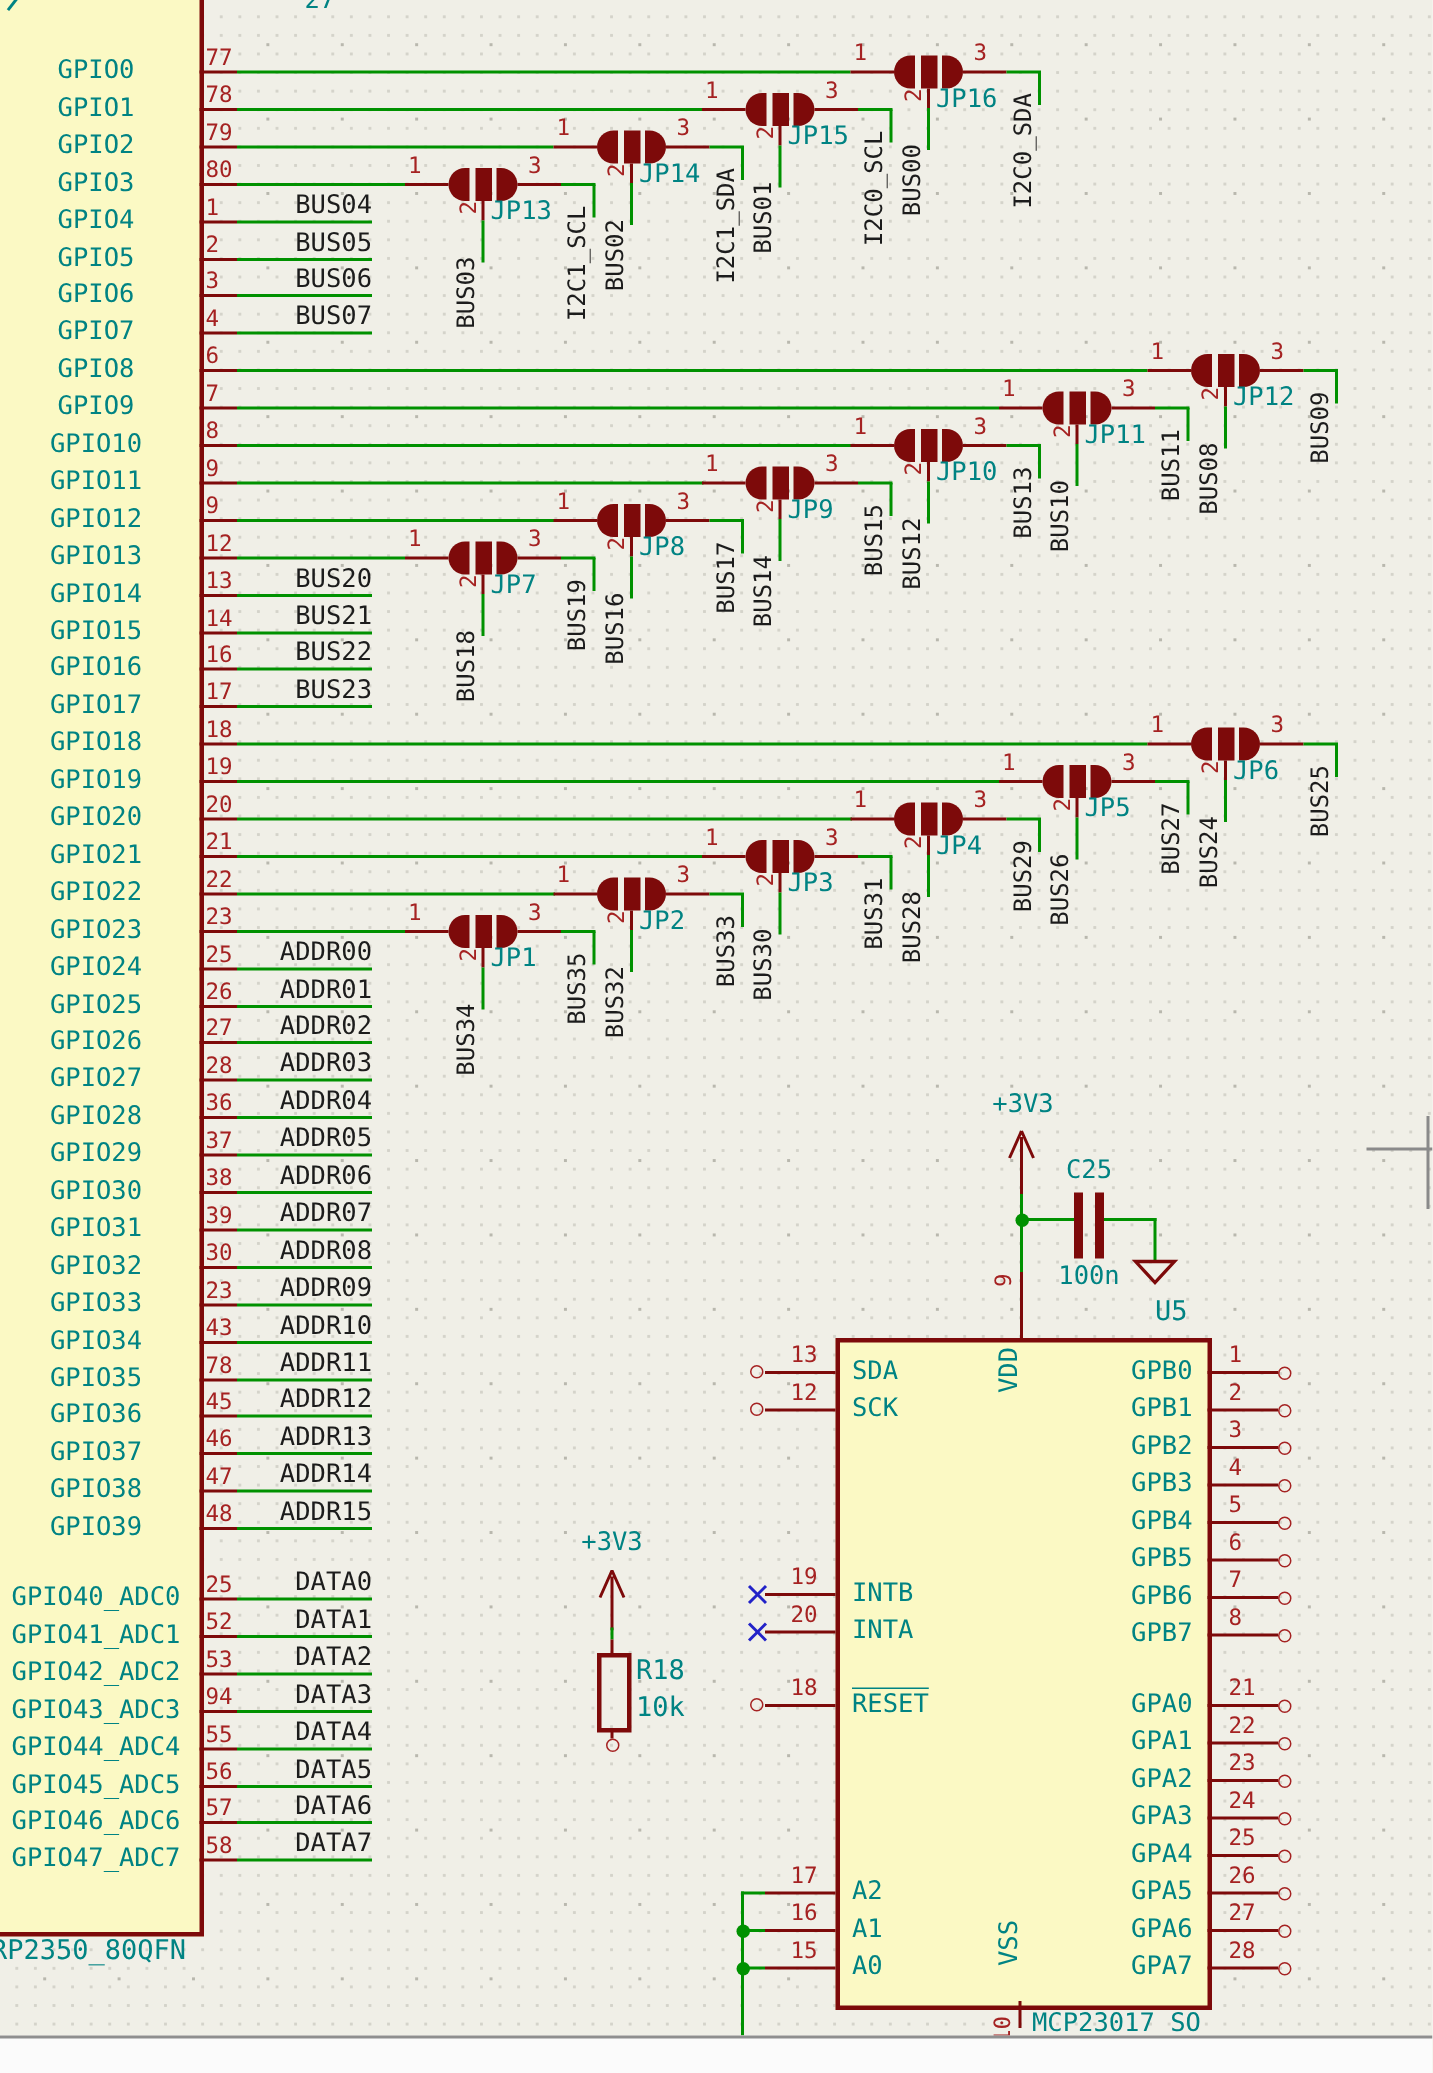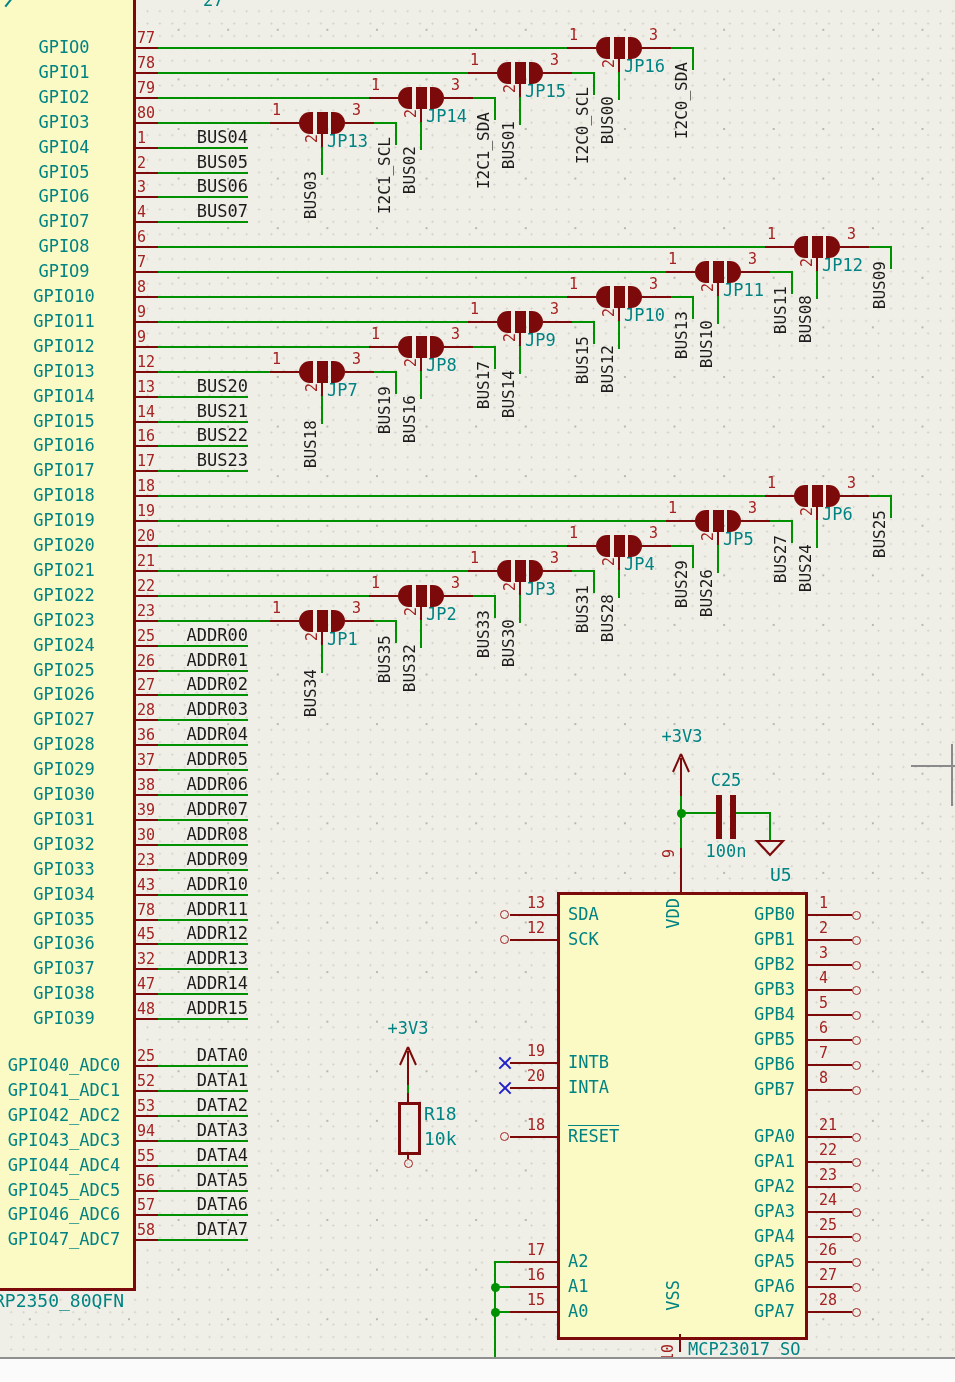--- a/index.html
+++ b/index.html
@@ -437,21 +437,21 @@
         <span class="pname t-teal">GPIO36</span>
         <span class="pinline pstub"></span>
         <span class="pnum t-red">45</span>
         <span class="wireline wire"></span>
         <span class="nlabel t-black">ADDR12</span>
       </div>
 
       <div class="prow" style="--i: 37;">
         <span class="pname t-teal">GPIO37</span>
         <span class="pinline pstub"></span>
-        <span class="pnum t-red">32</span>
+        <span class="pnum t-red">46</span>
         <span class="wireline wire"></span>
         <span class="nlabel t-black">ADDR13</span>
       </div>
 
       <div class="prow" style="--i: 38;">
         <span class="pname t-teal">GPIO38</span>
         <span class="pinline pstub"></span>
         <span class="pnum t-red">47</span>
         <span class="wireline wire"></span>
         <span class="nlabel t-black">ADDR14</span>

